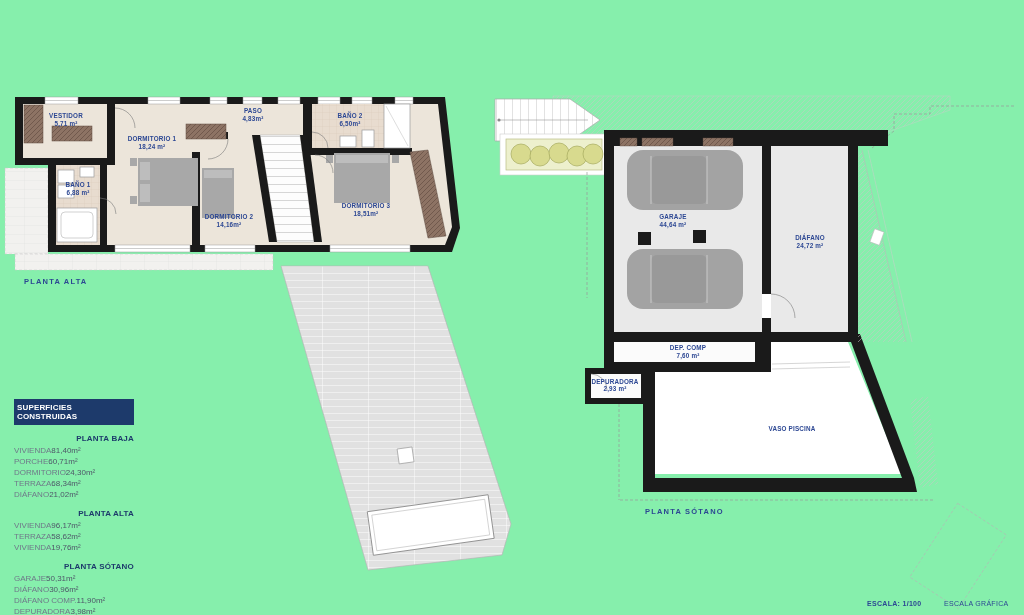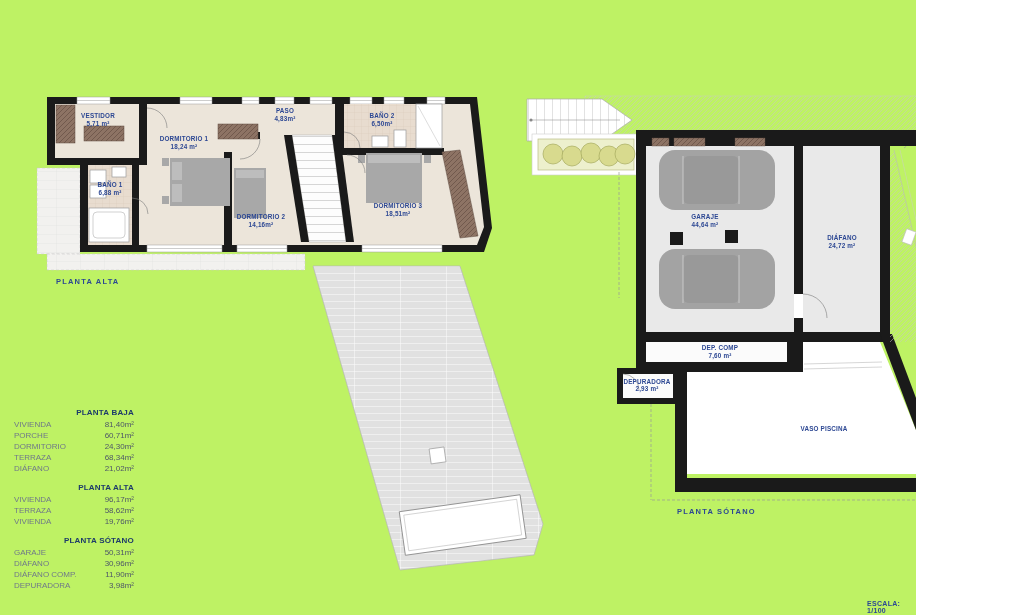--- a/index.html
+++ b/index.html
@@ -1,26 +1,26 @@
 <!DOCTYPE html>
 <html><head>
 <meta charset="utf-8">
 <style>
   html,body{margin:0;padding:0;background:#fff;}
-  .sheet{position:relative;width:884px;height:615px;background:#bef264;overflow:hidden;
-         font-family:"Liberation Sans",sans-serif;padding-left:32px;}
+  .sheet{position:relative;width:1024px;height:615px;background:#86efac;overflow:hidden;
+         font-family:"Liberation Sans",sans-serif;}
   svg text{font-family:"Liberation Sans",sans-serif;}
   .plan-label{fill:#2c4793;font-size:6.3px;font-weight:bold;letter-spacing:.2px;}
   .plan-title{fill:#2c4793;font-size:7.5px;font-weight:bold;letter-spacing:1.2px;}
   
   .srf{position:absolute;left:14px;top:399px;width:120px;}
   .srf-header{background:#1d3a6b;color:#fff;font-size:8px;font-weight:bold;
               letter-spacing:.15px;padding:4px 3px;}
   .srf-title{color:#1d3a6b;font-weight:bold;font-size:8px;margin:9px 0 2px 0;letter-spacing:.2px;text-align:right;}
-  .srf-row{display:flex;justify-content:space-between;font-size:8px;line-height:11px;color:#6f7889;}
+  .srf-row{display:flex;justify-content:flex-start;font-size:8px;line-height:11px;color:#6f7889;}
   .srf-value{font-weight:normal;color:#4e5768;}
   
   .escala{position:absolute;top:600px;left:867px;font-size:7px;font-weight:bold;color:#2c4793;letter-spacing:.3px;}
   .escala-graf{position:absolute;top:600px;left:944px;font-size:7px;color:#2c4793;letter-spacing:.3px;}
 </style>
 </head>
 <body>
 
 <div class="sheet">
 
@@ -279,20 +279,21 @@
       <text class="plan-label" x="615" y="384">DEPURADORA</text>
       <text class="plan-label" x="615" y="391">2,93 m²</text>
       <text class="plan-label" x="792" y="431">VASO PISCINA</text>
     </g>
     <text class="plan-title" x="645" y="514">PLANTA  SÓTANO</text>
   </g>
 </svg>
 
 
 <div class="srf">
+  <div class="srf-header">SUPERFICIES CONSTRUIDAS</div>
 
   <div class="srf-section">
     <div class="srf-title">PLANTA BAJA</div>
     <div class="srf-row">
           <span class="srf-label">VIVIENDA</span>
           <span class="srf-value">81,40m²</span>
         </div>
     <div class="srf-row">
           <span class="srf-label">PORCHE</span>
           <span class="srf-value">60,71m²</span>

